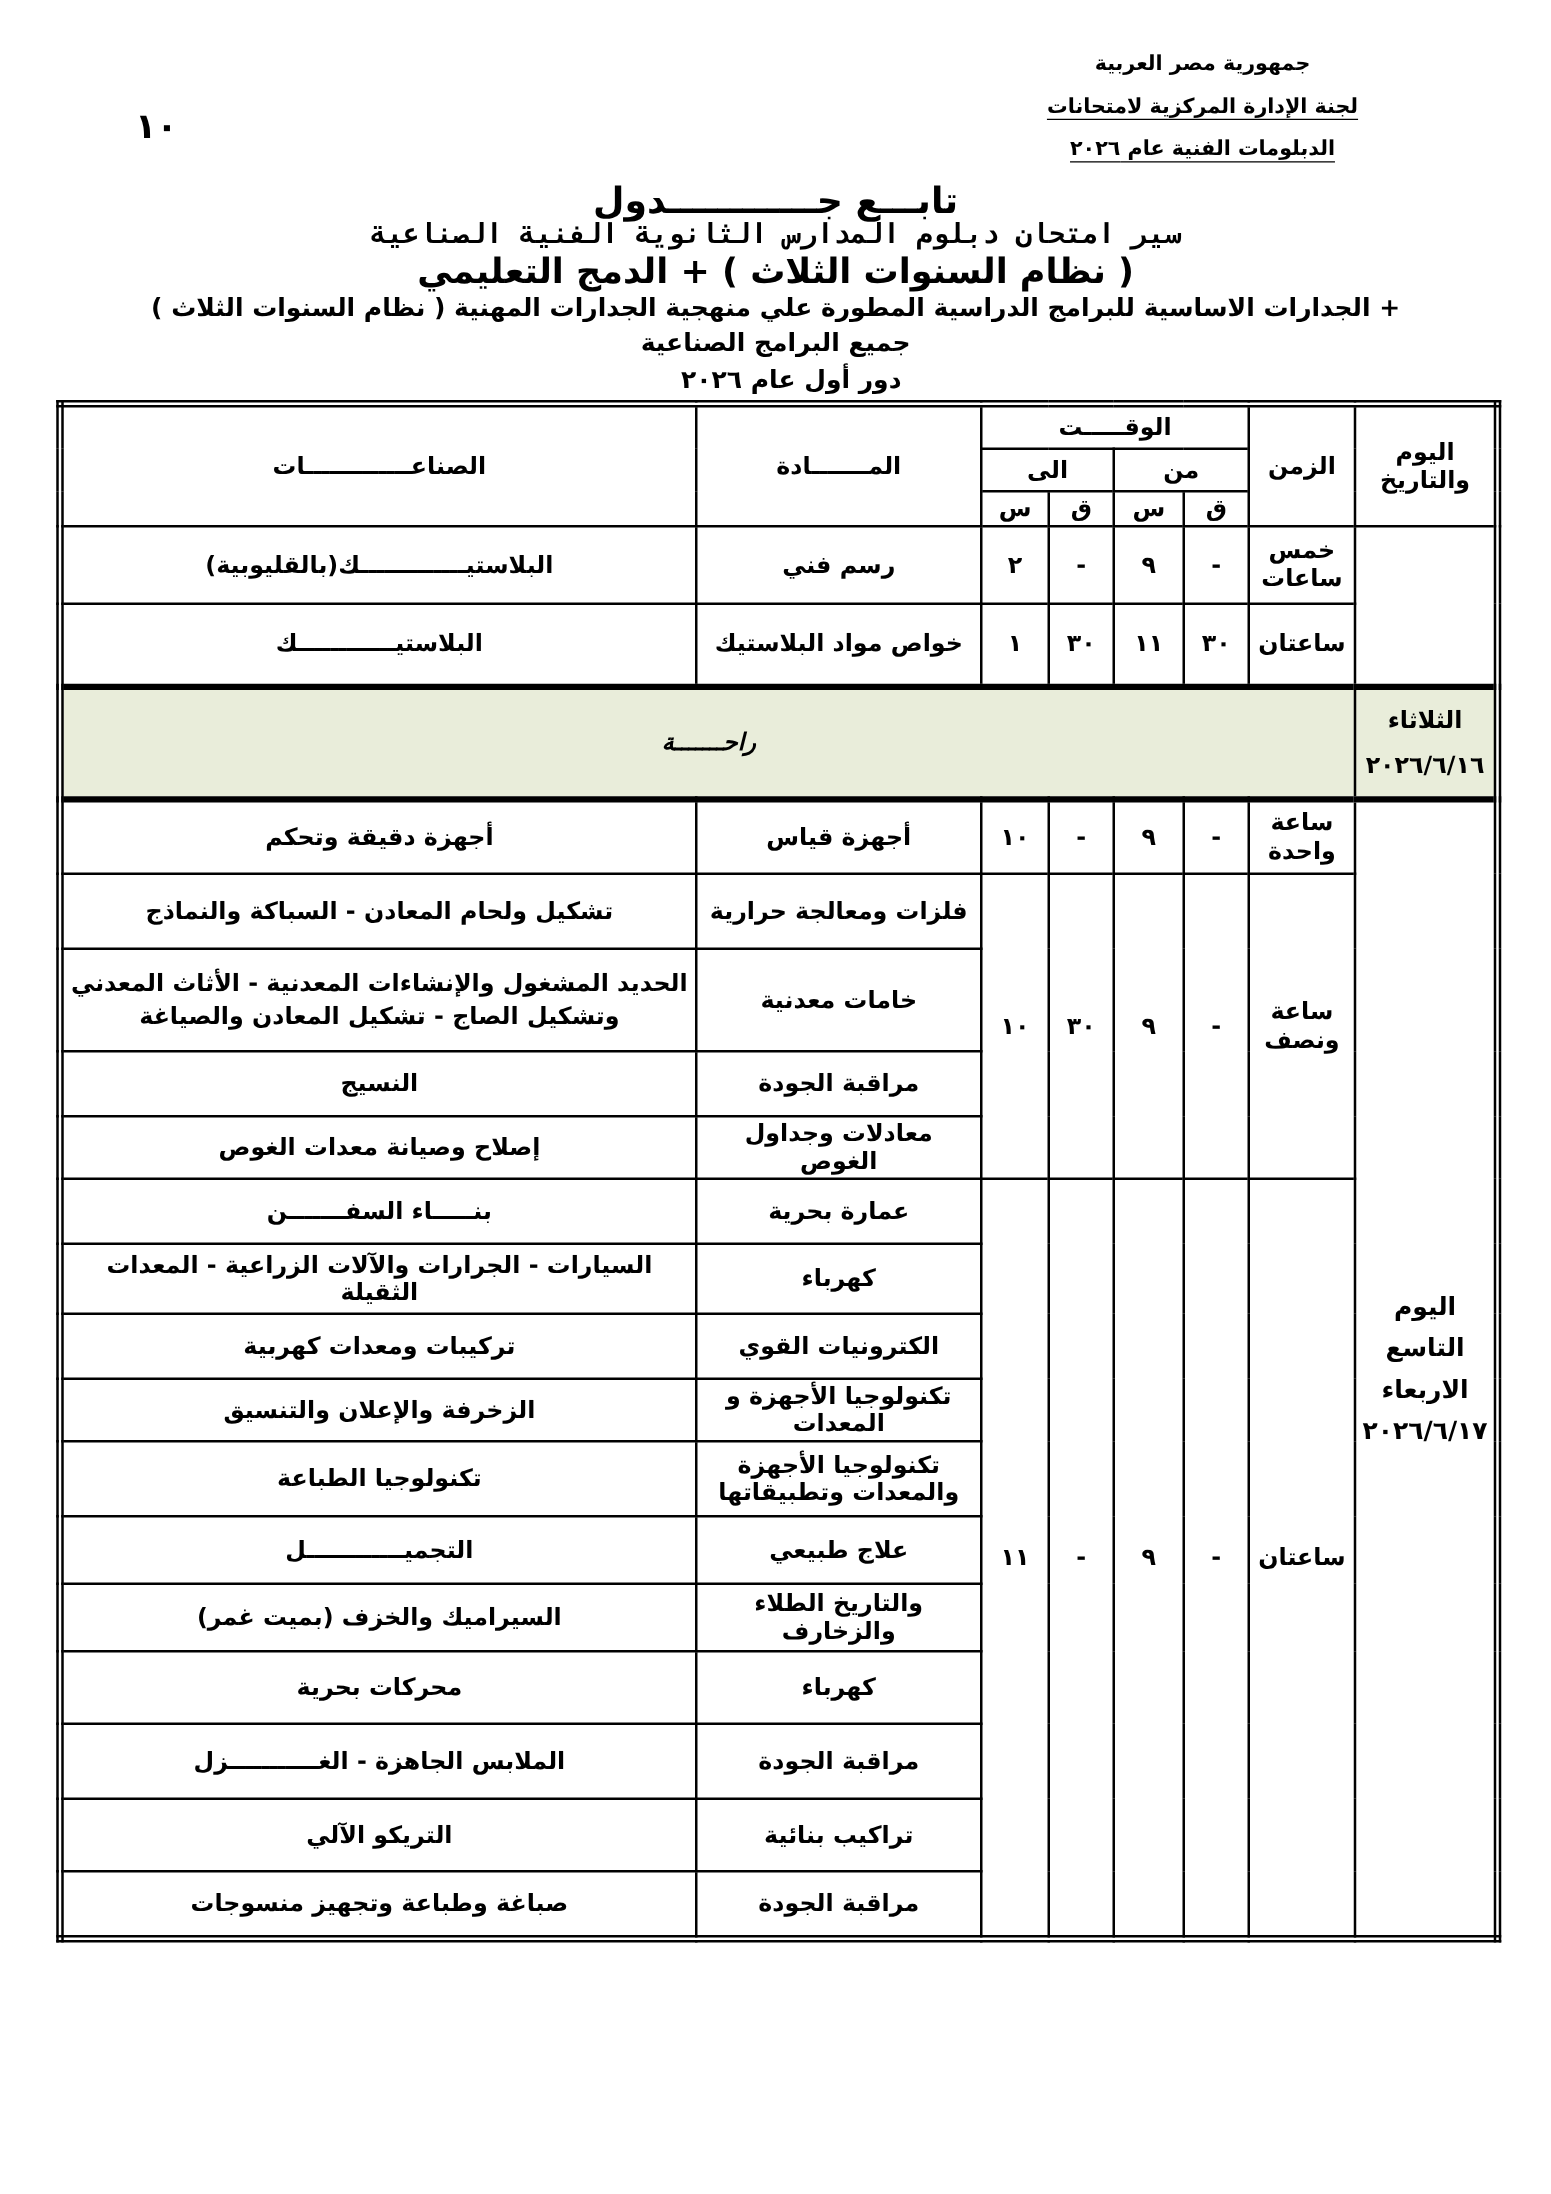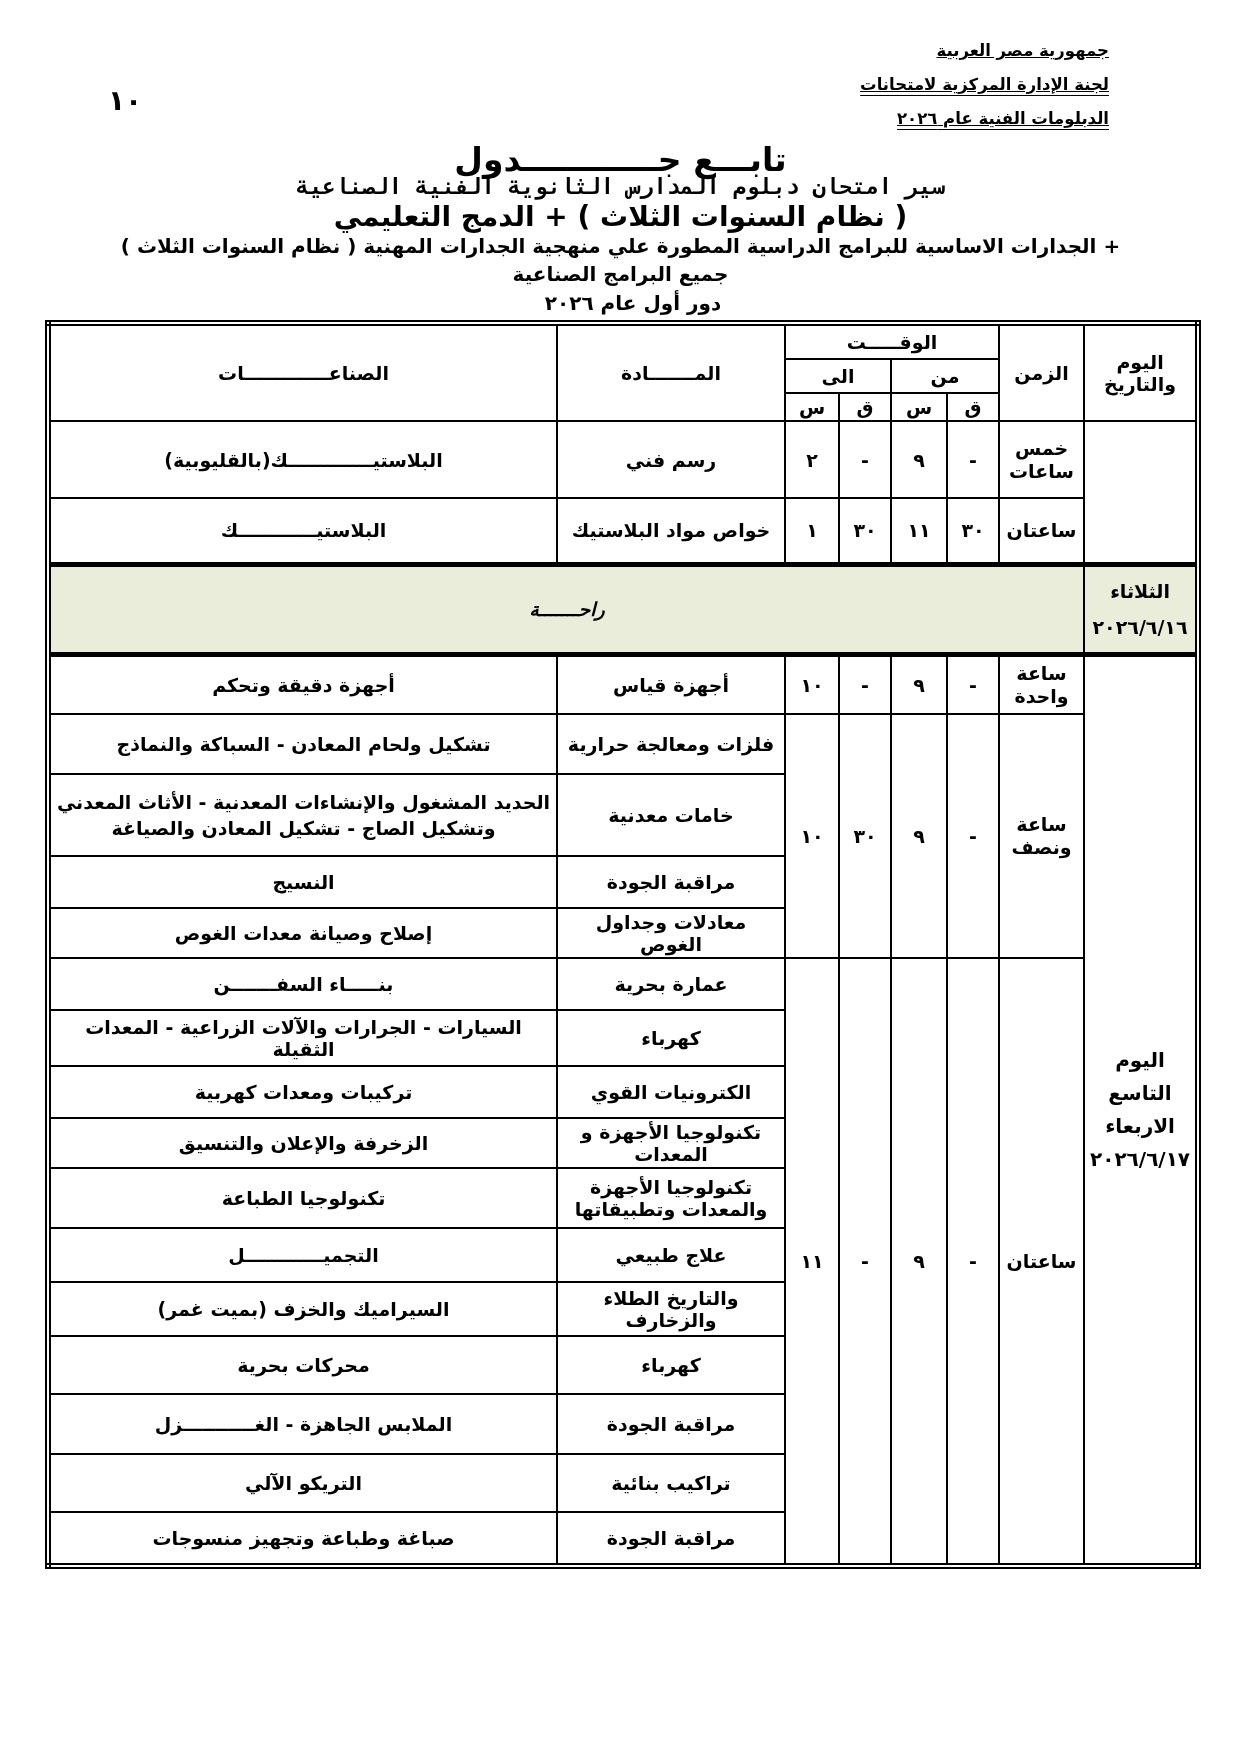--- a/index.html
+++ b/index.html
@@ -13,30 +13,30 @@
     direction:rtl;
     overflow:hidden;
   }
   
   .page-num{
     position:absolute;left:108px;top:84px;
     font-size:28px;direction:ltr;
   }
   
   .letterhead{
-    position:absolute;top:34px;left:769px;width:340px;
-    font-size:16.5px;line-height:34px;text-decoration:underline;
+    position:absolute;top:34px;left:792px;width:340px;
+    text-align:center;font-size:16.5px;line-height:34px;
   }
   .letterhead .u{text-decoration:underline;text-underline-offset:5px;}
   
   .titleblock{
     position:absolute;top:146px;left:0;right:0;
     text-align:center;line-height:28.5px;
   }
-  .t1{font-size:33px;}
+  .t1{font-size:29px;}
   .t2{font-size:22px;font-family:Liberation Mono, monospace;}
   .t3{font-size:28px;}
   .t4{font-size:20px;}
   .t5{font-size:20px;}
   .t6{font-size:20px;padding-left:25px;}
   
   table.sched{
     position:absolute;top:320px;left:45px;
     width:1150px;
     border-collapse:collapse;
@@ -114,21 +114,21 @@
       <td colspan="2" class="h18">من</td>
       <td colspan="2" class="h18">الى</td>
     </tr>
     <tr style="height:26px">
       <td class="hdr h18">ق</td>
       <td class="hdr h18">س</td>
       <td class="hdr h18">ق</td>
       <td class="hdr h18">س</td>
     </tr>
 
-    <tr style="height:77px">
+    <tr style="height:62px">
       <td rowspan="2" class="date-col"></td>
       <td class="dur pre">خمس
 ساعات</td>
       <td>-</td>
       <td>٩</td>
       <td>-</td>
       <td>٢</td>
       <td>رسم فني</td>
       <td class="ind">البلاستيـــــــــــــك(بالقليوبية)</td>
     </tr>

